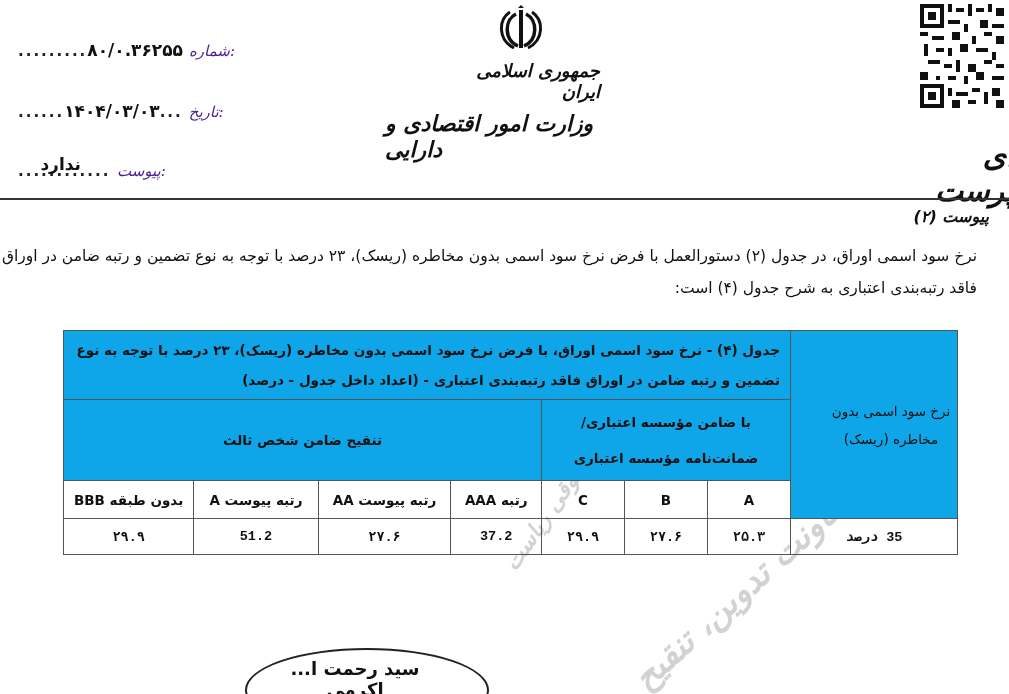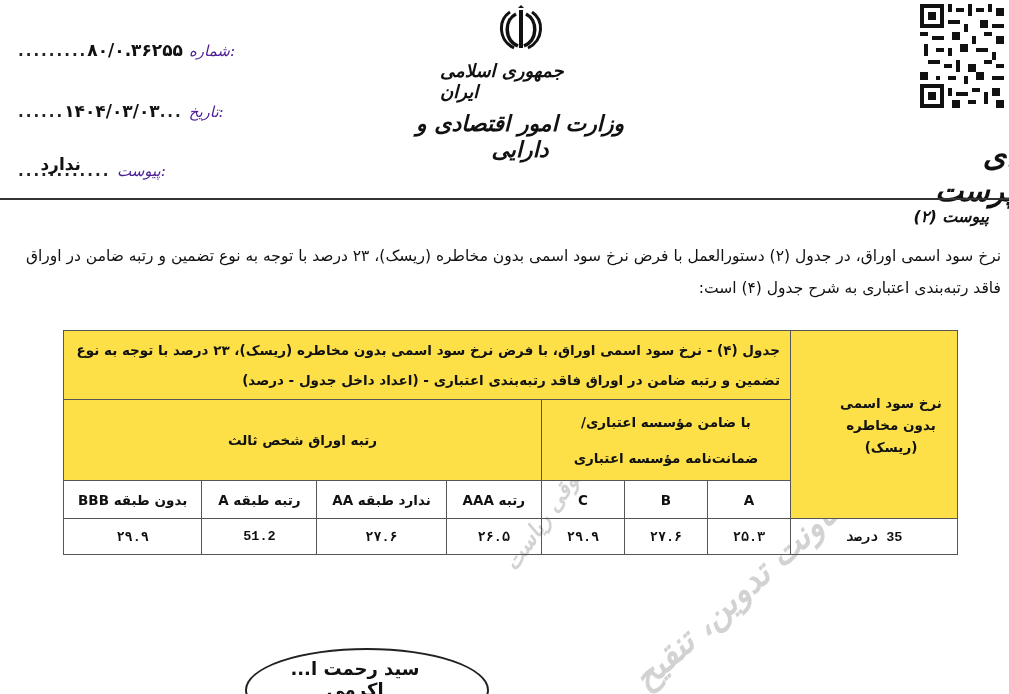--- a/index.html
+++ b/index.html
@@ -9,41 +9,41 @@
   }
 
   
   .meta-row { position:absolute; left:18px; display:flex; align-items:baseline; direction:ltr; }
   .meta-dots { letter-spacing:2px; font-size:15px; color:#222; font-weight:bold; }
   .meta-value { font-size:17px; font-weight:bold; color:#111;text-align:right; }
   .meta-label { font-family:"DejaVu Serif", serif; font-style:italic; font-size:15px; margin-left:6px; color:#4c1d95; }
 
   
   .emblem { position:absolute; left:496px; top:4px; width:50px; height:50px; }
-  .state-name { position:absolute; top:60px; left:440px; width:160px; text-align:left;
+  .state-name { position:absolute; top:60px; left:440px; width:160px; text-align:right;
     font-family:"DejaVu Serif", serif; font-style:italic; font-size:18px; font-weight:bold; direction:rtl; }
-  .ministry-name { position:absolute; top:110px; left:385px; width:270px; text-align:center;
+  .ministry-name { position:absolute; top:110px; left:385px; width:270px; text-align:left;
     font-family:"DejaVu Serif", serif; font-style:italic; font-size:22px; font-weight:bold; direction:rtl; }
 
   
   .qr { position:absolute; left:920px; top:4px; width:84px; height:104px; }
   .eparast { position:absolute; left:935px; top:138px; font-family:"DejaVu Serif", serif;
     font-style:italic; font-weight:bold; font-size:30px; direction:rtl; }
 
   .header-rule { position:absolute; left:0; top:198px; width:1009px; height:2px; background:#333; }
 
   .attach-title { position:absolute; right:20px; top:207px; font-weight:bold; font-size:16px; direction:rtl;font-style:italic; }
-  .body-para { position:absolute; right:8px; top:240px; width:975px; direction:rtl; text-align:justify;
+  .body-para { position:absolute; right:32px; top:240px; width:975px; direction:rtl; text-align:justify;
     font-size:15.5px; line-height:32px; }
 
   
   table.grid { position:absolute; left:63px; top:330px; width:895px; border-collapse:collapse; direction:rtl;
     font-size:13.5px; }
   table.grid td { border:1.5px solid #555; text-align:center; vertical-align:middle; padding:0 6px; }
-  .shade { background:#fde047; }
+  .shade { background:#0ea5e9; }
   .cap { text-align:right !important; font-weight:bold; line-height:30px; padding:4px 10px !important; height:60px; }
   .hdr-bold { font-weight:bold; }
   .val { font-weight:bold; height:35px;font-family:Liberation Mono, monospace; }
 
   
   .watermark { position:absolute; color:#d2d2d2; font-family:"DejaVu Serif", serif; font-style:italic;
     font-weight:bold; direction:rtl; }
 
   
   .sig-oval { position:absolute; left:245px; top:648px; width:240px; height:80px; border:2px solid #222;
@@ -139,50 +139,50 @@
 
 <div class="attach-title">پیوست (۲)</div>
 <div class="body-para">نرخ سود اسمی اوراق، در جدول (۲) دستورالعمل با فرض نرخ سود اسمی بدون مخاطره (ریسک)، ۲۳ درصد با توجه به نوع تضمین و رتبه ضامن در اوراق فاقد رتبه‌بندی اعتباری به شرح جدول (۴) است:</div>
 
 <div class="watermark" style="left:470px; top:600px; font-size:22px; transform:rotate(-55deg); transform-origin:left top; width:260px;">معاونت حقوقی ریاست جمهوری</div>
 <div class="watermark" style="left:600px; top:690px; font-size:34px; transform:rotate(-42deg); transform-origin:left top; width:320px;">معاونت تدوین، تنقیح</div>
 
 <table class="grid">
   <tbody>
       <tr>
-    <td class="shade" rowspan="3" style="width:120px; font-weight:bold; line-height:22px;padding-left:40px;">
+    <td class="shade" rowspan="3" style="width:120px; font-weight:normal; line-height:28px;padding-left:40px;">
       <span>نرخ سود اسمی بدون مخاطره (ریسک)</span>
     </td>
     <td class="shade cap" colspan="7">
       <span>جدول (۴) - نرخ سود اسمی اوراق، با فرض نرخ سود اسمی بدون مخاطره (ریسک)، ۲۳ درصد با توجه به نوع تضمین و رتبه ضامن در اوراق فاقد رتبه‌بندی اعتباری - (اعداد داخل جدول - درصد)</span>
     </td>
   </tr>
   <tr>
     <td class="shade hdr-bold" colspan="3" style="height:80px; line-height:36px;">
       <span>با ضامن مؤسسه اعتباری/ ضمانت‌نامه مؤسسه اعتباری</span>
     </td>
     <td class="shade hdr-bold" colspan="4">
-      <span>رتبه اوراق شخص ثالث</span>
+      <span>تنقیح ضامن شخص ثالث</span>
     </td>
   </tr>
   <tr style="height:38px;">
     <td class="hdr-bold" style="width:70px;">A</td>
     <td class="hdr-bold" style="width:70px;">B</td>
     <td class="hdr-bold" style="width:70px;">C</td>
     <td class="hdr-bold">رتبه AAA</td>
-    <td class="hdr-bold">ندارد طبقه AA</td>
-    <td class="hdr-bold">رتبه طبقه A</td>
+    <td class="hdr-bold">رتبه پیوست AA</td>
+    <td class="hdr-bold">رتبه پیوست A</td>
     <td class="hdr-bold">بدون طبقه BBB</td>
   </tr>
   <tr>
     <td class="val">35 درصد</td>
     <td class="val">۲۵.۳</td>
     <td class="val">۲۷.۶</td>
     <td class="val">۲۹.۹</td>
-    <td class="val">۲۶.۵</td>
+    <td class="val">37.2</td>
     <td class="val">۲۷.۶</td>
     <td class="val">51.2</td>
     <td class="val">۲۹.۹</td>
   </tr>
 </tbody>
   </table>
 
 <div class="sig-oval"></div>
 <div class="sig-name">سید رحمت ا... اکرمی</div>
 

